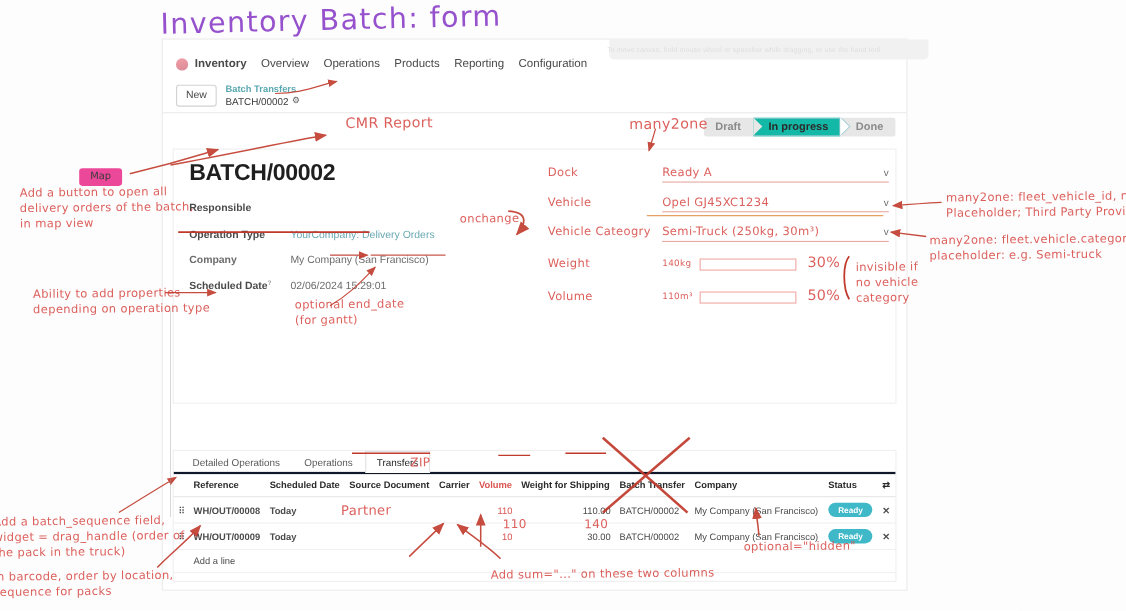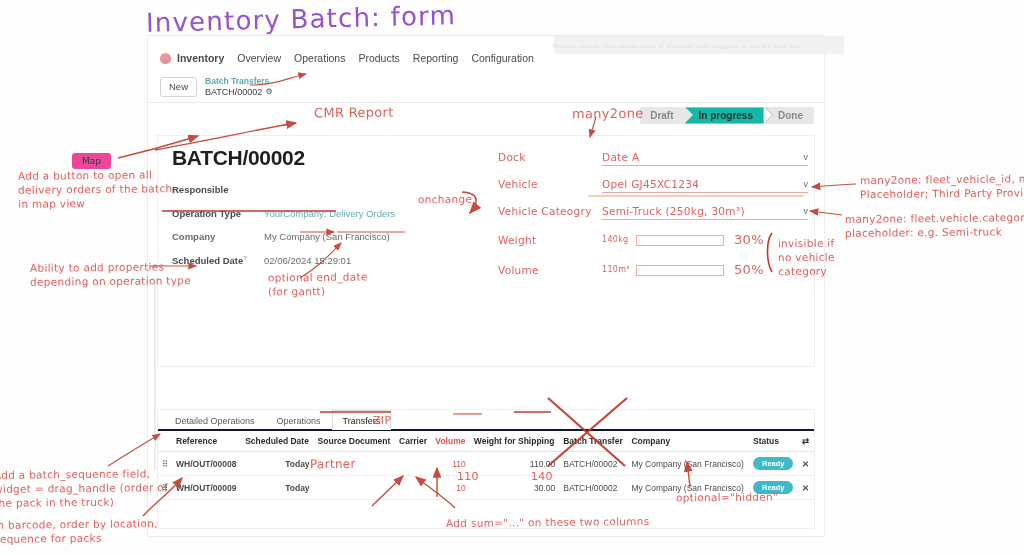--- a/index.html
+++ b/index.html
@@ -145,21 +145,21 @@
     font-size:8.5px; color:#2b2b2b; font-weight:700; text-align:left;
     padding:5px 4px; border-bottom:1px solid #e6e6e6; white-space:nowrap;
   }
   table.lst td {
     font-size:8.5px; color:#4a4a4a; padding:5px 4px; border-bottom:1px solid #f0f0f0;
     white-space:nowrap;
   }
   td.num, th.num { text-align:right; }
   .drag { color:#bdbdbd; font-size:8px; letter-spacing:-1px; }
   .reference { font-weight:700; color:#2b2b2b; }
-  .today { color:#d4a017; font-weight:600;text-align:right; }
+  .today { color:#d4a017; font-weight:600; }
   .badge { background:#3fb8c8; color:#fff; font-size:7.5px; border-radius:9px;
            padding:2px 9px; display:inline-block; font-weight:600;}
   .xbtn { color:#2b2b2b; font-size:9px; font-weight:700; }
   .addline { color:#6aa9b3; font-size:8.5px; padding:5px 4px; }
   .colsicon { color:#5a5a5a; font-size:9px; }
 </style>
 </head>
 <body>
 
 <div id="canvas">
@@ -222,21 +222,21 @@
             <span>Scheduled Date</span><span class="sup">?</span>
           </span>
           <span class="fval">02/06/2024 15:29:01</span>
         </div>
       </div>
 
       <div class="rightcol">
         <div class="rrow">
           <span class="ann rlabel" style="position:static; transform:none;">Dock</span>
           <span class="rfield">
-            <span class="ann" style="position:static;transform:none;">Date A</span>
+            <span class="ann" style="position:static;transform:none;">Ready A</span>
             <span class="caret">v</span>
           </span>
         </div>
         <div class="rrow">
           <span class="ann rlabel" style="position:static; transform:none;">Vehicle</span>
           <span class="rfield">
             <span class="ann" style="position:static;transform:none;">Opel GJ45XC1234</span>
             <span class="caret">v</span>
           </span>
         </div>
@@ -309,20 +309,33 @@
             <td class="today">Today</td>
             <td></td>
             <td></td>
             <td class="num" style="color:#d9534f;">10</td>
             <td class="num">30.00</td>
             <td>BATCH/00002</td>
             <td>My Company (San Francisco)</td>
             <td><span class="badge">Ready</span></td>
             <td class="xbtn">✕</td>
           </tr>
+          <tr>
+            <td></td>
+            <td class="addline">Add a line</td>
+            <td></td>
+              <td></td>
+              <td></td>
+              <td></td>
+              <td></td>
+              <td></td>
+              <td></td>
+              <td></td>
+              <td></td>
+          </tr>
         </tbody>
       </table>
     </div>
   </div>
 
   <div class="ann mid" style="left:314px; top:60px;margin-top:44px;">CMR Report</div>
 
   <div style="position:absolute;left:72px;top:153px;background:#ec4899;border-radius:3px;padding:3px 10px;font-size:9px;color:#3b3b3b;font-family:'DejaVu Sans',sans-serif;">
     <span>Map</span>
   </div>

